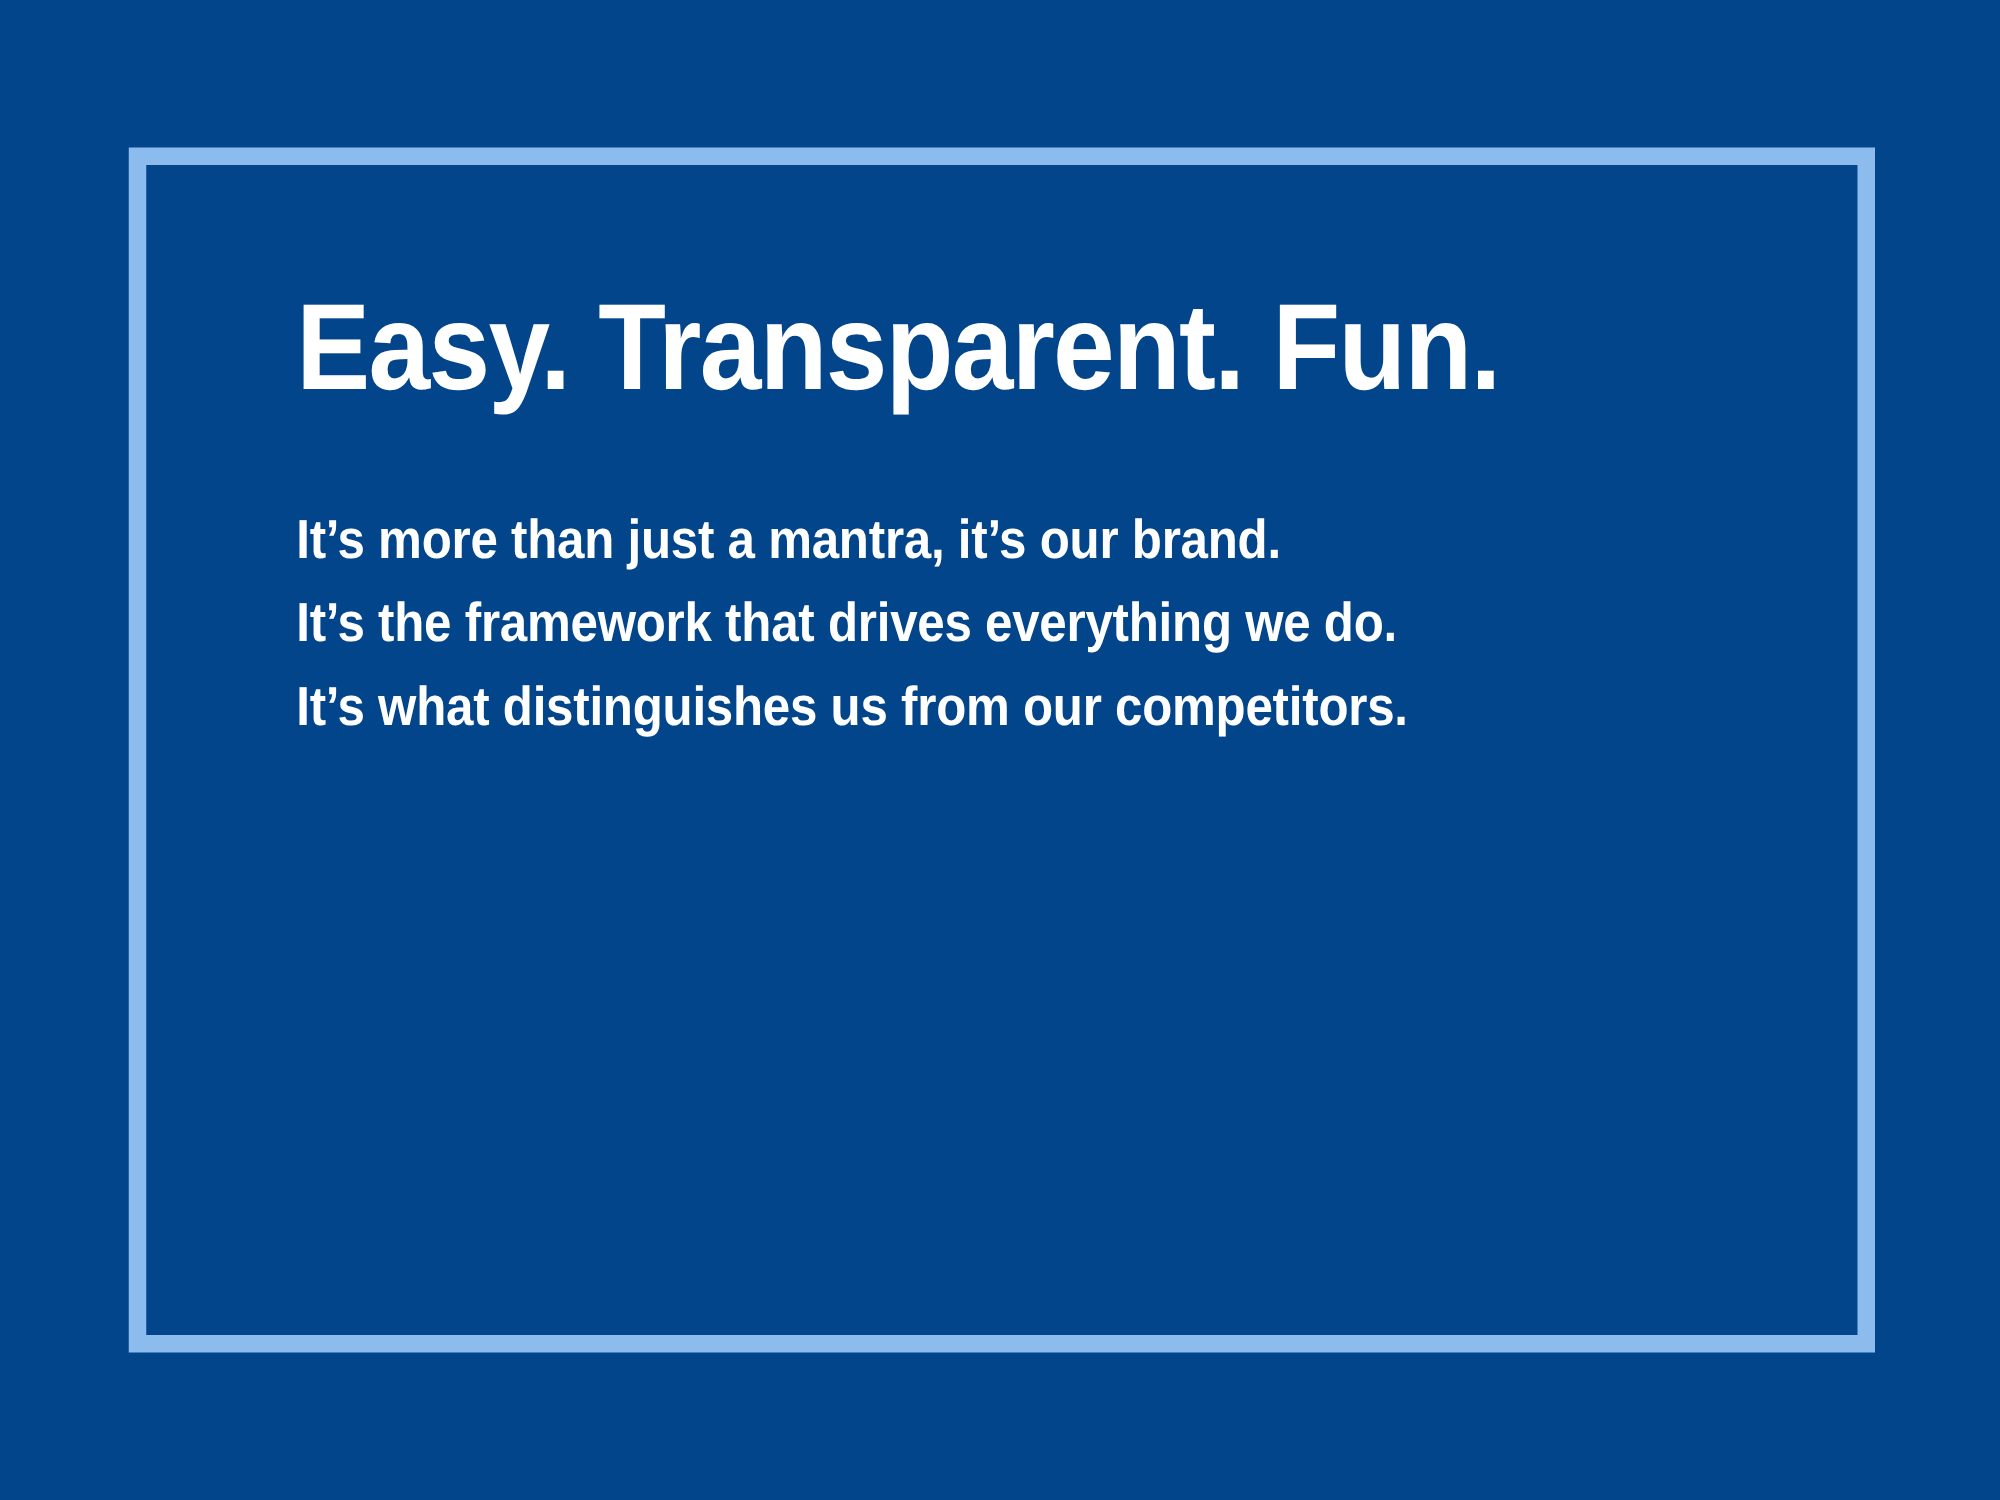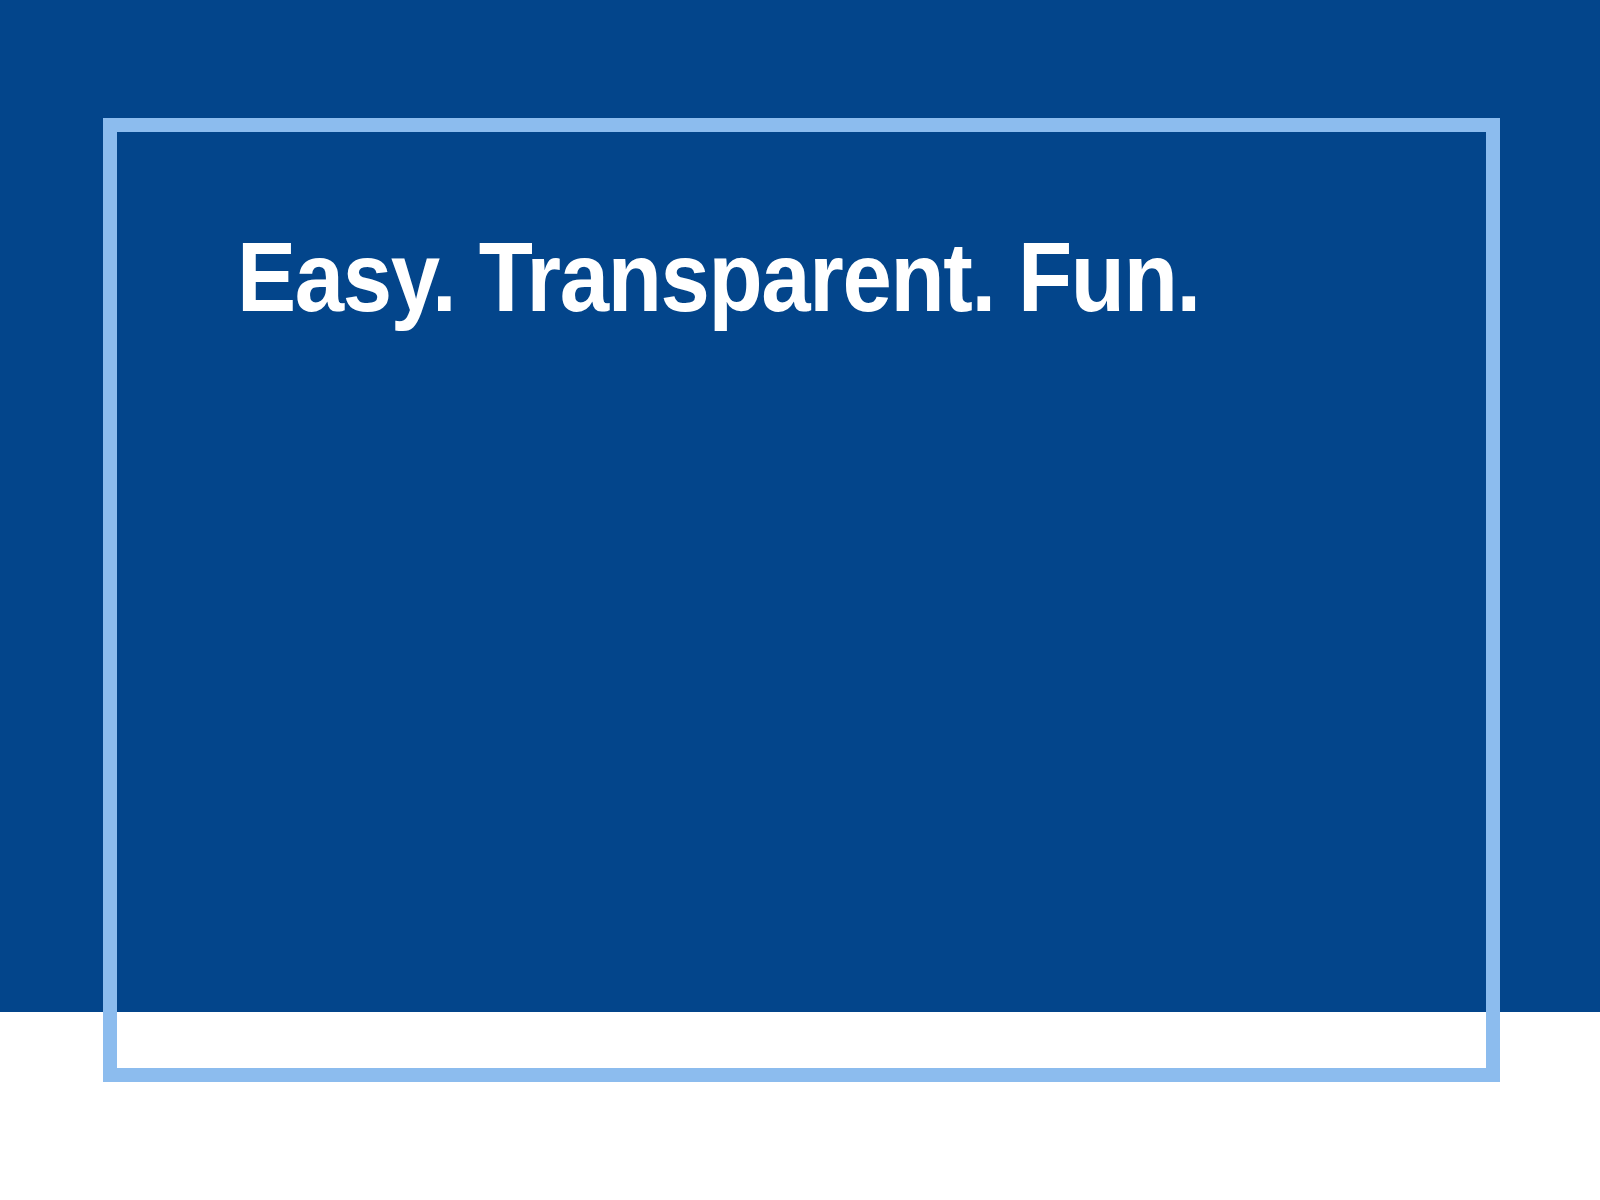--- a/index.html
+++ b/index.html
@@ -10,21 +10,21 @@
   body {
     width: 1600px;
     height: 1200px;
     overflow: hidden;
     font-family: "Liberation Sans", "DejaVu Sans", sans-serif;
   }
 
   .slide {
     position: relative;
     width: 1600px;
-    height: 1012px;
+    height: 1200px;
     background: #03458b;
     box-sizing: border-box;
   }
 
   
   .frame {
     position: absolute;
     left: 103px;
     top: 118px;
     width: 1397px;
@@ -98,16 +98,21 @@
 <body>
 
 <div class="slide">
 
   <div class="frame"></div>
 
   <div class="content">
 
     <h1 class="headline">Easy. Transparent. Fun.</h1>
 
+    <div class="intro">
+      <div class="intro-line">It’s more than just a mantra, it’s our brand.</div>
+      <div class="intro-line">It’s the framework that drives everything we do.</div>
+      <div class="intro-line">It’s what distinguishes us from our competitors.</div>
+    </div>
 
 
   </div>
 </div>
 
 </body></html>

